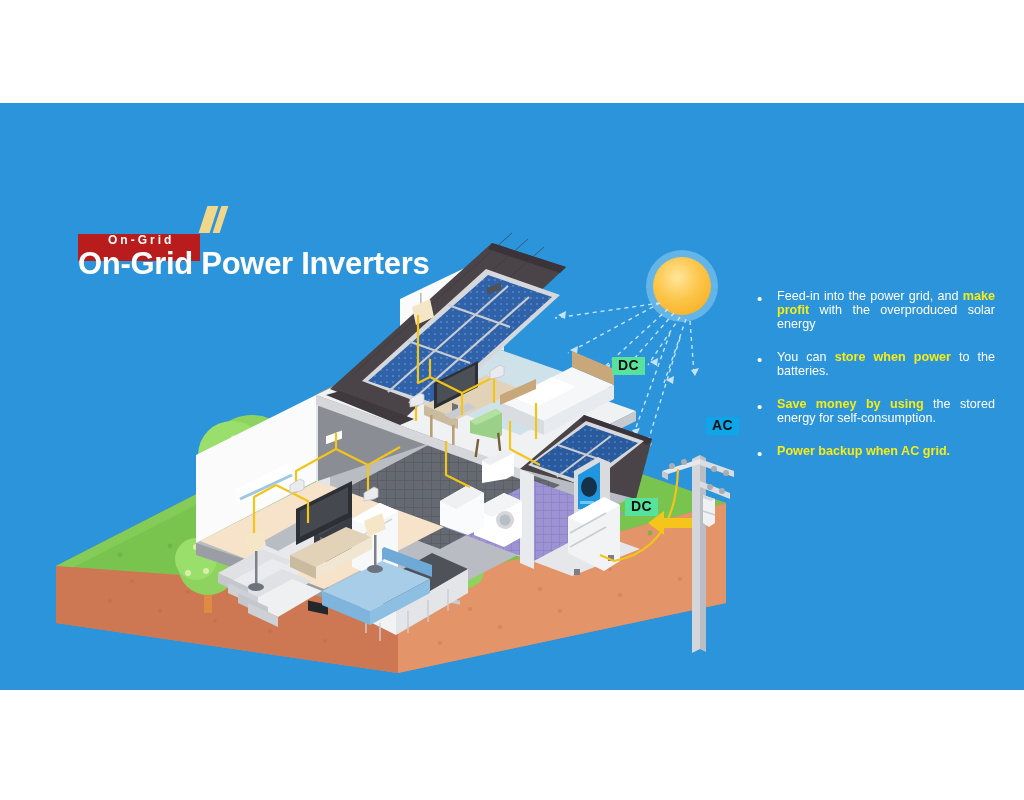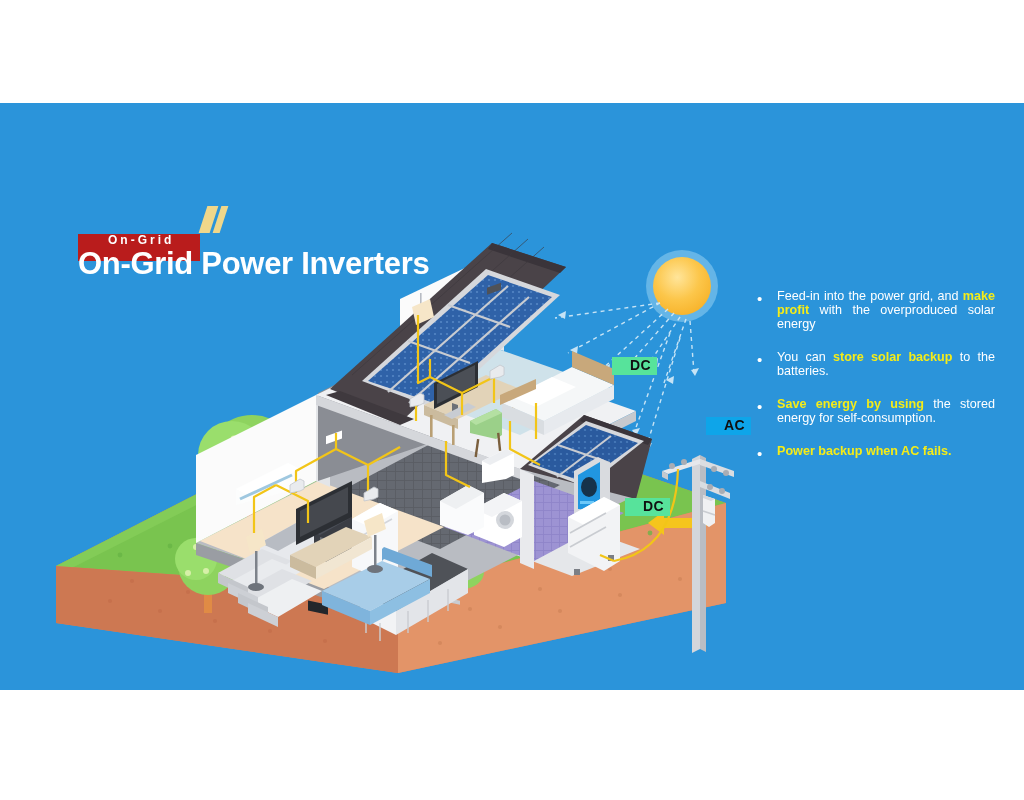--- a/index.html
+++ b/index.html
@@ -29,21 +29,21 @@
   .bullet{display:flex;margin-bottom:19px;}
   .bullet .dot{color:#ffffff;font-size:15px;line-height:20px;width:20px;flex:0 0 20px;text-align:left;}
   .bullet .btxt{color:#ffffff;font-size:12.6px;line-height:14px;text-align:justify;flex:1;}
   .hl{color:#f5ec18;font-weight:700;}
 
   
   #illus{position:absolute;left:0;top:103px;width:1024px;height:587px;}
   #illus svg{display:block;}
 
   
-  .chip{position:absolute;font-size:14px;font-weight:700;color:#101010;padding:1px 6px 2px 18px;
+  .chip{position:absolute;font-size:14px;font-weight:700;color:#101010;padding:1px 6px 2px 6px;
         line-height:15px;letter-spacing:0.3px;}
   .chip.dc{background:#57e39b;}
   .chip.ac{background:#0ea5e9;}
   #chip-dc-roof{left:612px;top:357px;}
   #chip-dc-bat{left:625px;top:498px;}
   #chip-ac-pole{left:706px;top:417px;}
 </style>
 </head>
 <body>
 
@@ -500,30 +500,30 @@
   <div id="bullets">
     <div class="bullet">
       <span class="dot">•</span>
       <span class="btxt">
         <span>Feed-in into the power grid, and </span><span class="hl">make profit</span><span> with the overproduced solar energy</span>
       </span>
     </div>
     <div class="bullet">
       <span class="dot">•</span>
       <span class="btxt">
-        <span>You can </span><span class="hl">store solar backup</span><span> to the batteries.</span>
+        <span>You can </span><span class="hl">store when power</span><span> to the batteries.</span>
       </span>
     </div>
     <div class="bullet">
       <span class="dot">•</span>
       <span class="btxt">
-        <span class="hl">Save energy by using</span><span> the stored energy for self-consumption.</span>
+        <span class="hl">Save money by using</span><span> the stored energy for self-consumption.</span>
       </span>
     </div>
     <div class="bullet">
       <span class="dot">•</span>
       <span class="btxt">
-        <span class="hl">Power backup when AC fails.</span>
+        <span class="hl">Power backup when AC grid.</span>
       </span>
     </div>
   </div>
 
 </div>
 
 </body></html>

